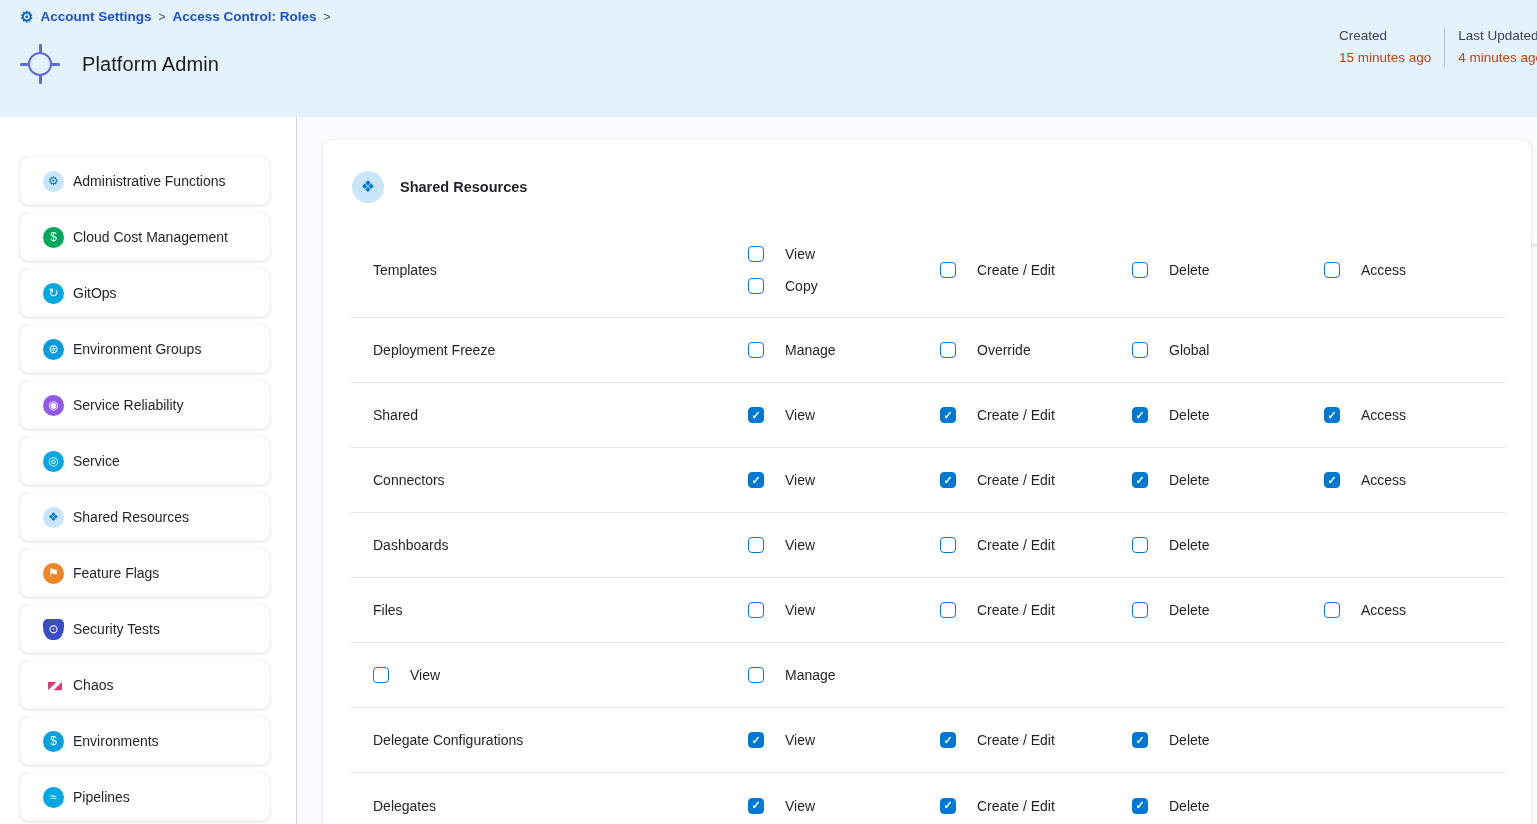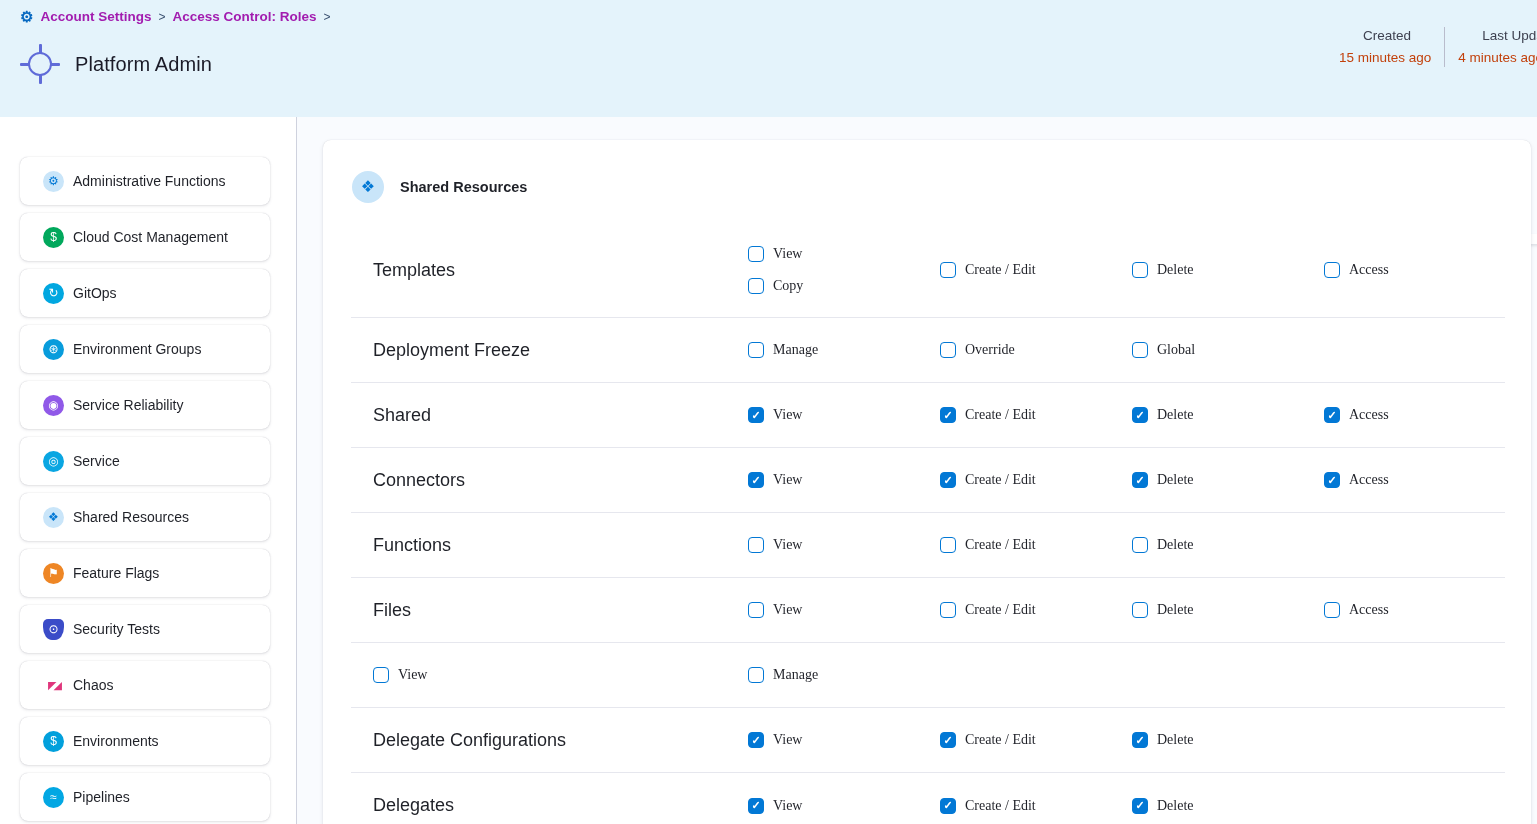--- a/index.html
+++ b/index.html
@@ -15,25 +15,25 @@
   .topbar {
     position:absolute; left:0; top:0; width:1537px; height:117px;
     background:#E4F3FB;
   }
   .breadcrumb {
     position:absolute; left:20px; top:9px;
     display:flex; align-items:center; gap:7px;
     font-size:13.5px; font-weight:bold;
   }
   .crumb-gear { color:#0769C1; font-size:15px; line-height:1; }
-  .crumb-link { color:#a21caf; text-decoration:none; cursor:pointer; }
+  .crumb-link { color:#1d4ed8; text-decoration:none; cursor:pointer; }
   .crumb-sep { color:#3A5070; font-size:12px; font-weight:normal; }
   .title-row {
     position:absolute; left:20px; top:44px;
-    display:flex; align-items:center; gap:15px;
+    display:flex; align-items:center; gap:22px;
   }
   .crosshair { position:relative; width:40px; height:40px; }
   .crosshair .ring {
     position:absolute; left:8px; top:8px; width:24px; height:24px;
     border:2.5px solid #5F6BD8; border-radius:50%;
     background:transparent;
   }
   .crosshair .tick { position:absolute; background:#5F6BD8; border-radius:1px; }
   .crosshair .tick.n { left:18.5px; top:0;    width:3px; height:10px; }
   .crosshair .tick.s { left:18.5px; bottom:0; width:3px; height:10px; }
@@ -41,21 +41,21 @@
   .crosshair .tick.e { top:18.5px;  right:0;  width:10px; height:3px; }
   .page-title { font-size:20px; font-weight:500; color:#1B1B28; letter-spacing:.1px; }
 
   .meta {
     position:absolute; left:1339px; top:25px;
     display:flex; align-items:stretch; gap:13px;
     font-size:13.5px; color:#3E4150; line-height:22px;
     white-space:nowrap;
   }
   .meta-divider { width:1px; background:#B9BCCC; margin:2px 0; }
-  .meta-label { color:#3E4150;margin-left:24px; }
+  .meta-label { color:#3E4150; }
   .meta-value { color:#c2410c; }
 
   
   .sidebar {
     position:absolute; left:0; top:117px; width:296px; height:707px;
     background:#FFFFFF; padding-top:40px;
   }
   .vline {
     position:absolute; left:296px; top:117px; width:1px; height:707px;
     background:#CFD2DE;
@@ -107,23 +107,23 @@
   .perm-row {
     display:grid;
     grid-template-columns:375px 192px 192px 192px 1fr;
     align-items:center;
     min-height:65px;
     padding:14px 0 14px 22px;
     border-bottom:1px solid #E6E7EE;
   }
   .perm-row:first-child { min-height:95px; }
   .perm-row:last-child { border-bottom:none; }
-  .perm-resource { font-size:18px; color:#1F2128; }
+  .perm-resource { font-size:14px; color:#1F2128; }
   .perm-cell { display:flex; flex-direction:column; gap:16px; }
-  .perm { display:flex; align-items:flex-end; gap:9px; cursor:pointer;font-family:Liberation Serif, serif; }
+  .perm { display:flex; align-items:flex-end; gap:21px; cursor:pointer; }
   .cb {
     width:16px; height:16px; flex:0 0 16px;
     border:1.5px solid #0278D5; border-radius:4px; background:#fff;
     display:flex; align-items:center; justify-content:center;
     font-size:11px; font-weight:bold; color:#fff; line-height:1;
   }
   .cb.checked { background:#0278D5; }
   .perm-label { font-size:14px; color:#1F2128; }
 </style>
 </head>
@@ -327,21 +327,21 @@
           </label>
         </div>
         <div class="perm-cell">
           <label class="perm">
             <span class="cb checked">✓</span>
             <span class="perm-label">Access</span>
           </label>
         </div>
       </div>
       <div class="perm-row">
-        <div class="perm-resource">Functions</div>
+        <div class="perm-resource">Dashboards</div>
         <div class="perm-cell">
           <label class="perm">
             <span class="cb"></span>
             <span class="perm-label">View</span>
           </label>
         </div>
         <div class="perm-cell">
           <label class="perm">
             <span class="cb"></span>
             <span class="perm-label">Create / Edit</span>

